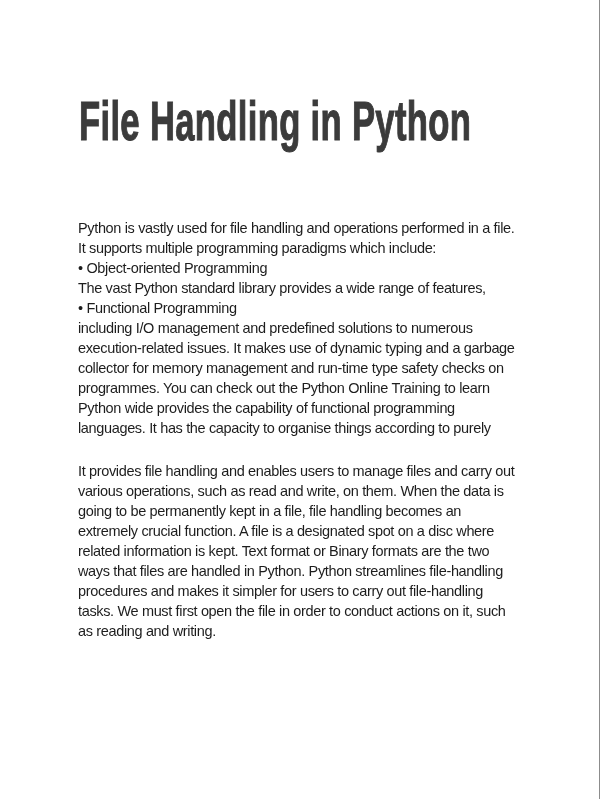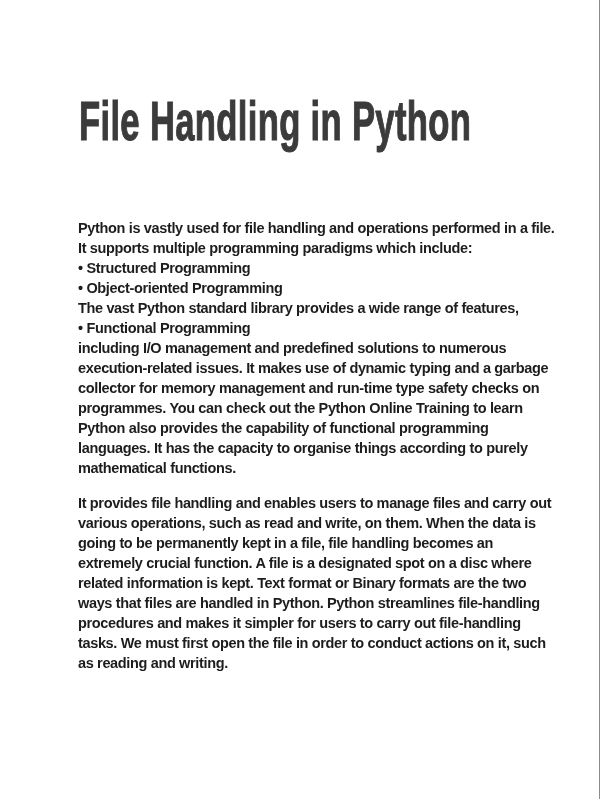--- a/index.html
+++ b/index.html
@@ -40,28 +40,27 @@
   }
   
   .body-text {
     position: absolute;
     top: 218px;
     left: 78px;
     font-size: 14.5px;
     line-height: 20px;
     letter-spacing: -0.35px;
     color: #1d1d1d;
-    font-weight: bold;
   }
   .line {
     height: 20px;
     white-space: nowrap;
   }
   .para-2 {
-    margin-top: 15px;
+    margin-top: 23px;
   }
   
   .page-edge {
     position: absolute;
     top: 0;
     right: 0;
     width: 1px;
     height: 799px;
     background: #8c8c8c;
   }
@@ -71,31 +70,29 @@
 
 <div class="page">
 
   <h1 class="title"><span class="title-inner" style="color: rgb(59, 59, 59);">File Handling in Python</span></h1>
 
   <div class="body-text" style="color: rgb(29, 29, 29);">
 
     <div class="para para-1">
       <div class="line">Python is vastly used for file handling and operations performed in a file.</div>
       <div class="line">It supports multiple programming paradigms which include:</div>
-      <div class="line">• Structured Programming</div>
       <div class="line">• Object-oriented Programming</div>
       <div class="line">The vast Python standard library provides a wide range of features,</div>
       <div class="line">• Functional Programming</div>
       <div class="line">including I/O management and predefined solutions to numerous</div>
       <div class="line">execution-related issues. It makes use of dynamic typing and a garbage</div>
       <div class="line">collector for memory management and run-time type safety checks on</div>
       <div class="line">programmes. You can check out the Python Online Training to learn</div>
-      <div class="line">Python also provides the capability of functional programming</div>
+      <div class="line">Python wide provides the capability of functional programming</div>
       <div class="line">languages. It has the capacity to organise things according to purely</div>
-      <div class="line">mathematical functions.</div>
     </div>
 
     <div class="para para-2">
       <div class="line">It provides file handling and enables users to manage files and carry out</div>
       <div class="line">various operations, such as read and write, on them. When the data is</div>
       <div class="line">going to be permanently kept in a file, file handling becomes an</div>
       <div class="line">extremely crucial function. A file is a designated spot on a disc where</div>
       <div class="line">related information is kept. Text format or Binary formats are the two</div>
       <div class="line">ways that files are handled in Python. Python streamlines file-handling</div>
       <div class="line">procedures and makes it simpler for users to carry out file-handling</div>

